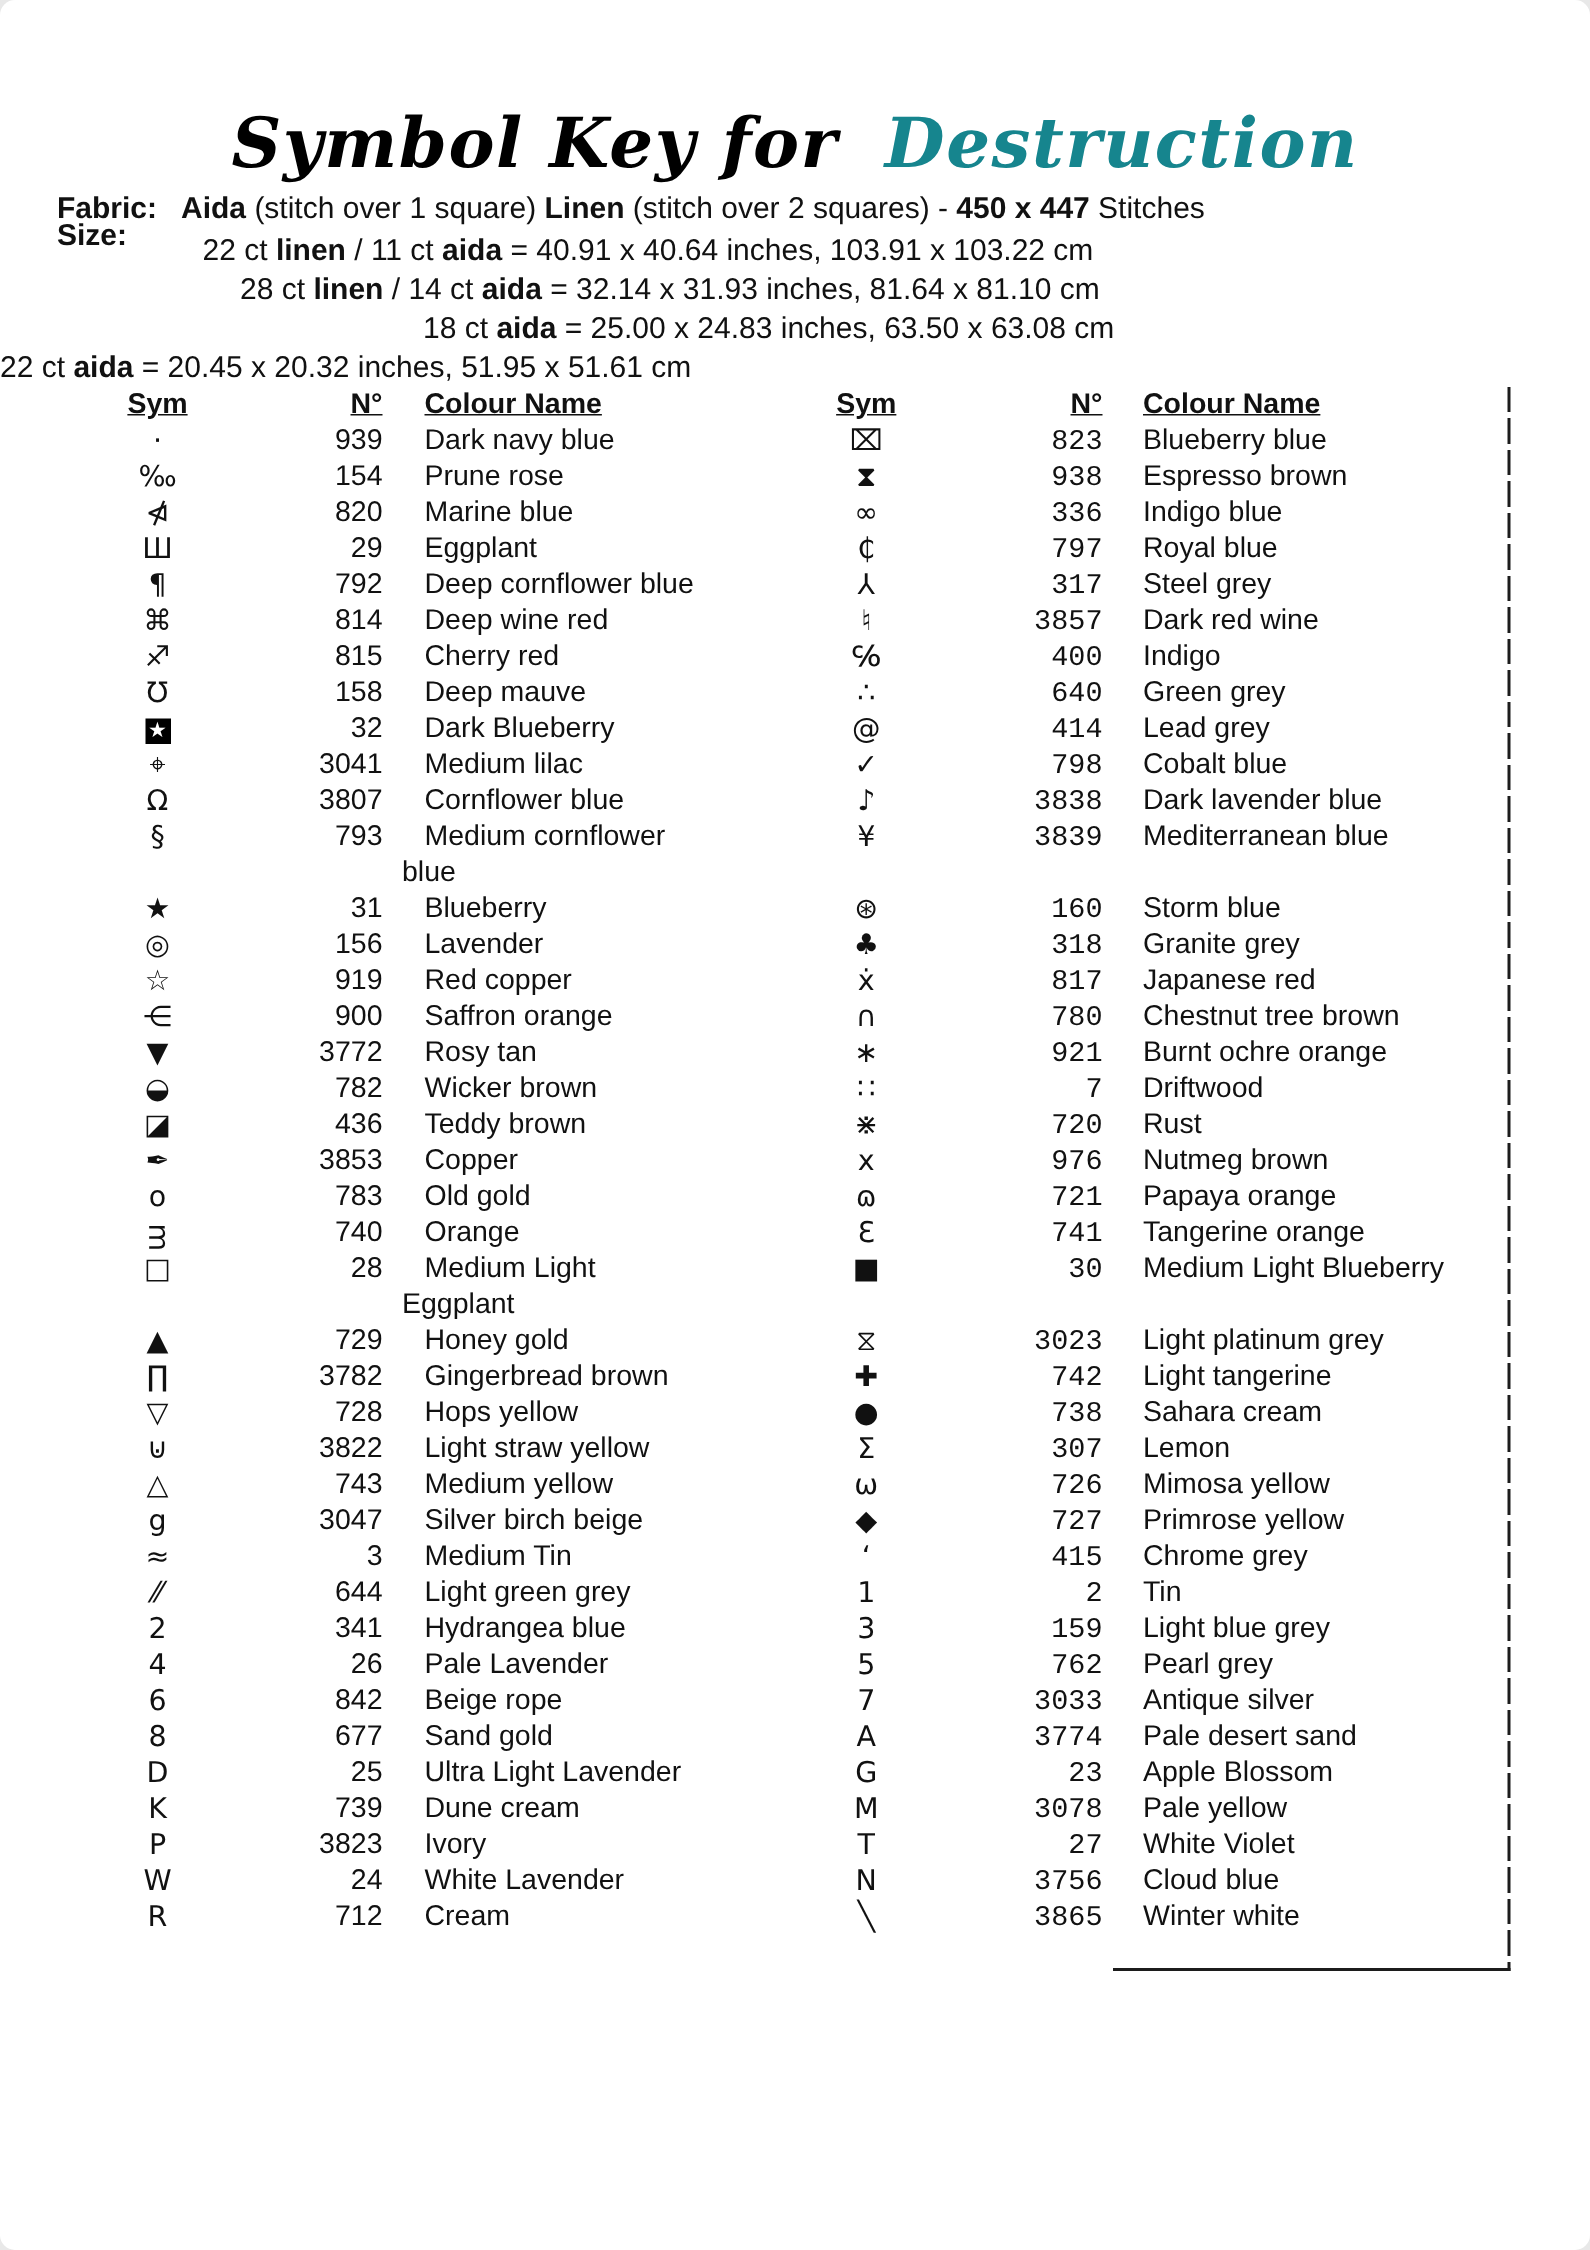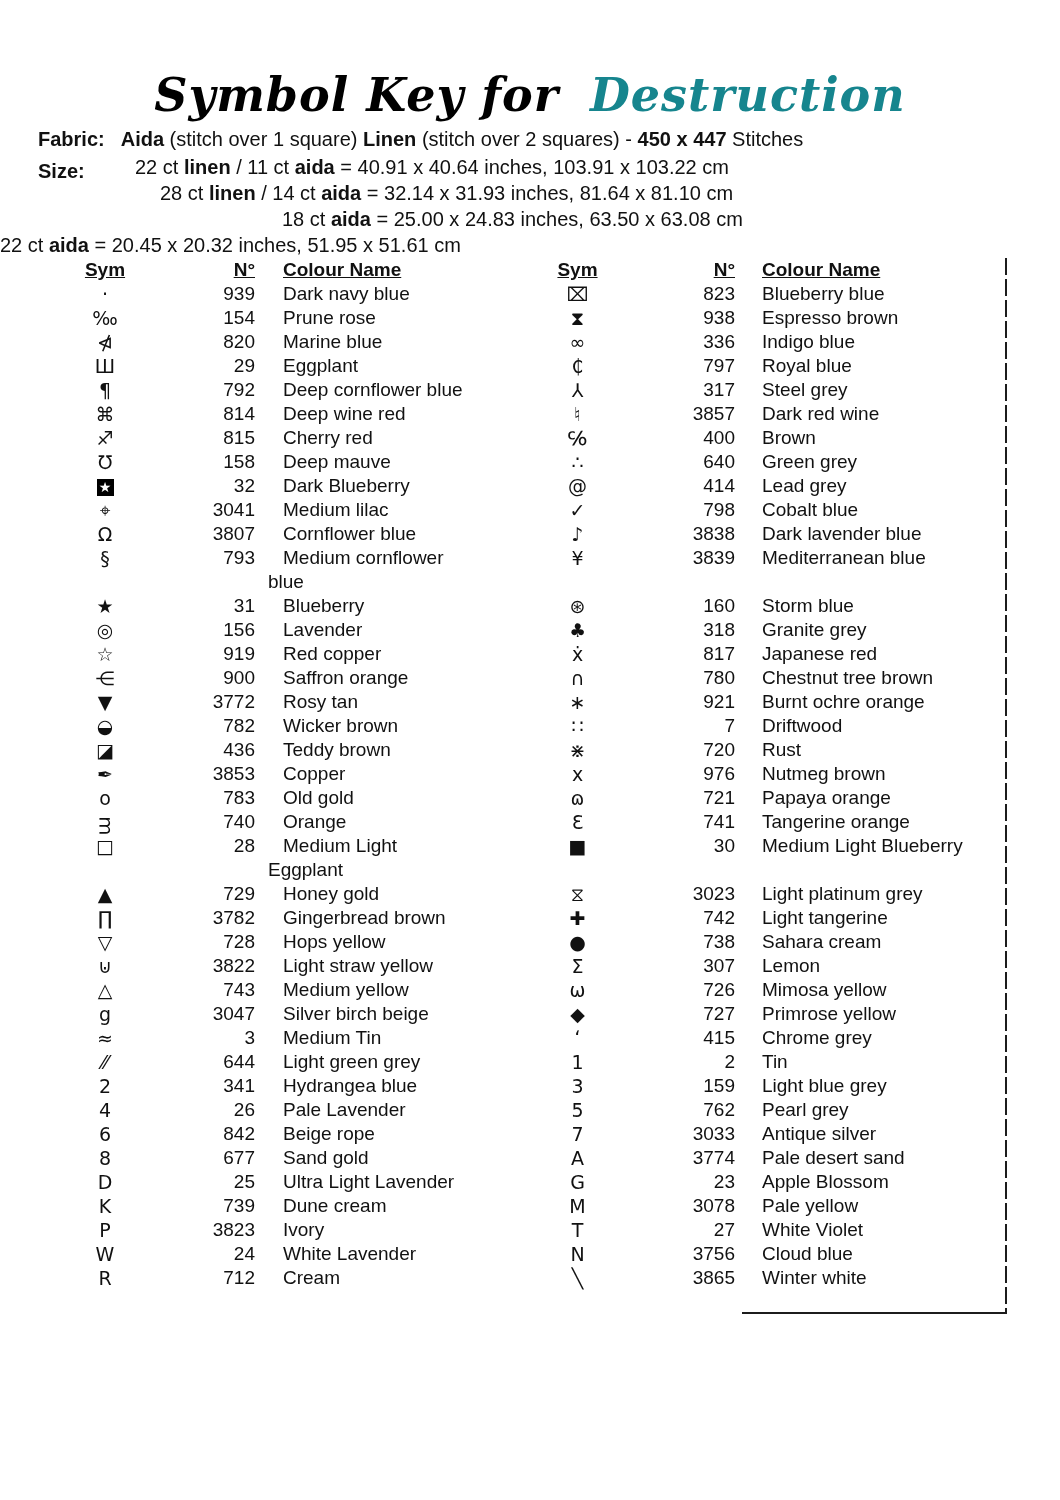--- a/index.html
+++ b/index.html
@@ -4,46 +4,47 @@
 <style>
   html,body{margin:0;padding:0;background:#e8e8e8;}
   .page{
     position:relative;
     width:1060px;height:1500px;
     background:#ffffff;
     font-family:"Liberation Sans", sans-serif;
     color:#111;
     overflow:hidden;
     margin:0 auto;
+    border-radius:10px;
   }
   .title{
     position:absolute;top:68px;left:0;width:100%;
     text-align:center;
     font-family:"DejaVu Serif", serif;
     font-style:italic;font-weight:bold;
     font-size:46px;letter-spacing:1px;
     white-space:nowrap;
   }
   .title .t-prefix{color:#000;}
   .title .t-name{margin-left:14px;}
   .info{position:absolute;left:38px;font-size:20px;white-space:nowrap;}
   .fabric{top:128px;}
-  .size{top:160px;}
+  .size{top:146px;}
   .info .label{font-weight:bold;}
   .fabric .label{margin-right:16px;}
   .size-lines{position:absolute;left:0;top:154px;width:976px;}
   .size-line{height:26px;line-height:26px;font-size:20px;white-space:nowrap;}
   
   .key-table{position:absolute;left:60px;top:258px;width:950px;}
   .trow{display:flex;height:24px;line-height:24px;font-size:19px;}
   .c-sym{width:90px;text-align:center;font-family:"DejaVu Sans", sans-serif;}
   .c-num{width:105px;text-align:right;}
   .c-name{width:285px;padding-left:28px;box-sizing:border-box;white-space:nowrap;}
   .c-rsym{width:75px;text-align:center;font-family:"DejaVu Sans", sans-serif;}
-  .c-rnum{width:120px;text-align:right;}
+  .c-rnum{width:120px;text-align:right;font-family:Liberation Mono, monospace;}
   .c-rname{padding-left:27px;white-space:nowrap;}
   .hdr .c-sym,.hdr .c-num,.hdr .c-name,.hdr .c-rsym,.hdr .c-rnum,.hdr .c-rname{
     font-weight:bold;font-family:"Liberation Sans", sans-serif;
   }
   .hdr u{text-decoration:underline;}
   .cont{margin-left:208px;white-space:nowrap;}
   .inv{
     display:inline-block;background:#000;color:#fff;
     font-size:14px;line-height:17px;height:17px;width:17px;
     vertical-align:1px;
@@ -137,21 +138,21 @@
           <div class="c-rsym">♮</div>
           <div class="c-rnum">3857</div>
           <div class="c-rname">Dark red wine</div>
         </div>
         <div class="trow">
           <div class="c-sym">♐</div>
           <div class="c-num">815</div>
           <div class="c-name">Cherry red</div>
           <div class="c-rsym">℅</div>
           <div class="c-rnum">400</div>
-          <div class="c-rname">Brown</div>
+          <div class="c-rname">Indigo</div>
         </div>
         <div class="trow">
           <div class="c-sym">℧</div>
           <div class="c-num">158</div>
           <div class="c-name">Deep mauve</div>
           <div class="c-rsym">∴</div>
           <div class="c-rnum">640</div>
           <div class="c-rname">Green grey</div>
         </div>
         <div class="trow">

